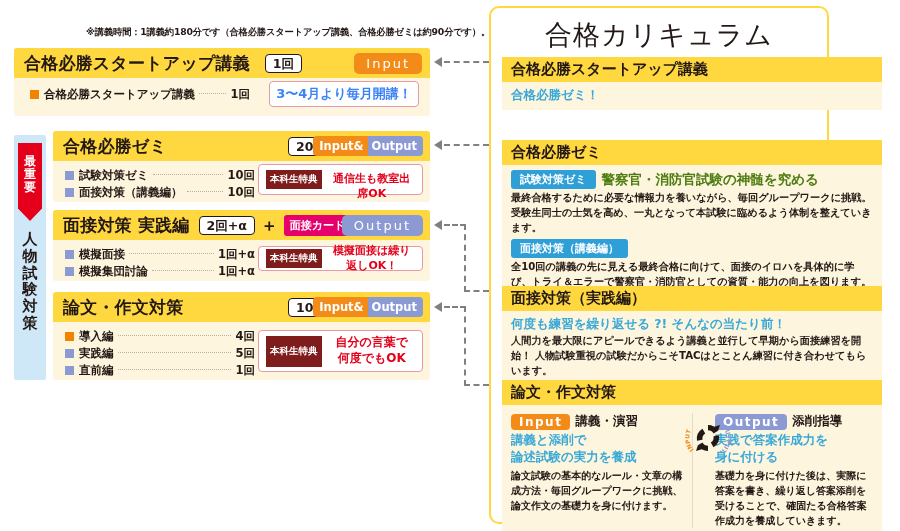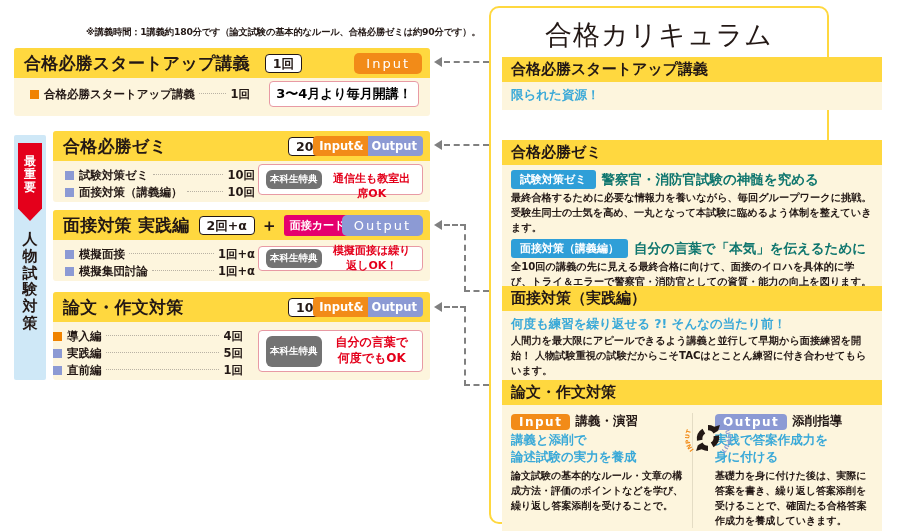--- a/index.html
+++ b/index.html
@@ -79,26 +79,26 @@
     flex:1 1 auto;border-bottom:1.5px dotted #b9b2a4;margin:0 4px 3px 4px;min-width:10px;
   }
   .row .num{font-weight:700;}
 
   
   .callout{
     position:absolute;background:#fff;border:1.3px solid #e89aa4;border-radius:4px;
     display:flex;align-items:center;box-sizing:border-box;
   }
   .callout-red-text{
-    color:#000000;font-weight:700;text-align:center;width:100%;
+    color:#3b82f6;font-weight:700;text-align:center;width:100%;
     font-size:13px;line-height:1.25;
   }
   .tag-red{
-    background:#737373;color:#fff;font-size:9.5px;font-weight:700;
-    padding:3px 4px;white-space:nowrap;border-radius:6px;
+    background:#7f1d1d;color:#fff;font-size:9.5px;font-weight:700;
+    padding:3px 4px;white-space:nowrap;border-radius:0;
   }
   .callout-two{flex-direction:row;gap:7px;padding:0 7px;}
   .callout-two .txt{
     color:#e4001b;font-weight:700;font-size:11px;line-height:1.3;text-align:center;flex:1;
   }
 
   
   .right-panel{
     position:absolute;left:489px;top:6px;width:340px;height:518px;
     border:2.5px solid #ffd83f;border-radius:10px;background:#fff;box-sizing:border-box;
@@ -113,21 +113,21 @@
     font-size:15px;font-weight:700;color:#231815;padding-left:9px;box-sizing:border-box;
   }
   .sec-body{background:#fdf5dd;padding:5px 9px 7px 9px;box-sizing:border-box;}
   .lead{color:#3aa9d8;font-weight:700;font-size:12.5px;line-height:1.3;}
   .desc{color:#231815;font-size:10.2px;line-height:1.45;margin-top:2px;font-weight:600;}
   .blue-chip{
     display:inline-block;background:#2f9fd8;color:#fff;font-size:11px;font-weight:700;
     border-radius:3px;padding:2px 9px;margin-right:6px;vertical-align:middle;
   }
   .chip-line{display:flex;align-items:center;}
-  .chip-line .hl{color:#0f766e;font-weight:700;font-size:13.5px;}
+  .chip-line .hl{color:#4d7c0f;font-weight:700;font-size:13.5px;}
   .sub-block{margin-top:4px;}
 
   
   .io-cols{display:flex;position:relative;}
   .io-col{width:50%;box-sizing:border-box;padding-right:8px;}
   .io-col.right{padding-left:22px;padding-right:0;border-left:1px solid #e4dcc4;}
   .io-tag{
     display:inline-block;color:#fff;font-size:12px;letter-spacing:1.5px;
     border-radius:4px;padding:1px 8px;margin-right:5px;vertical-align:middle;
   }
@@ -145,21 +145,21 @@
   .arrow-l{
     width:0;height:0;border-top:5px solid transparent;border-bottom:5px solid transparent;
     border-right:8px solid #808080;position:absolute;
   }
 </style>
 </head>
 <body>
 
 <div class="root">
 
-  <div class="top-note">※講義時間：1講義約180分です（論文試験の基本的なルール、合格必勝ゼミは約90分です）。</div>
+  <div class="top-note">※講義時間：1講義約180分です（合格必勝スタートアップ講義、合格必勝ゼミは約90分です）。</div>
 
   <div class="left-banner">
     <div class="badge-arrow">
       <span>最</span>
       <span>重</span>
       <span>要</span>
     </div>
     <div class="banner-vtext">
       <span>人</span>
       <span>物</span>
@@ -251,21 +251,21 @@
 
   <div class="card" style="left:53px;top:292px;width:377px;height:88px;">
     <div class="card-head">
       <div class="card-title">論文・作文対策</div>
       <div class="count-pill" style="position:absolute;right:96px;">10回</div>
       <div class="io-split" style="position:absolute;right:7px;">
         <span class="a">Input&amp;</span>
         <span class="b">Output</span>
       </div>
     </div>
-    <div class="rows" style="left:0;top:36px;width:190px;text-align:right;">
+    <div class="rows" style="left:12px;top:36px;width:190px;text-align:right;">
       <div class="row">
         <span class="sq sq-orange"></span>
         <span class="lbl">導入編</span>
         <span class="dots"></span>
         <span class="num">4回</span>
       </div>
       <div class="row">
         <span class="sq sq-blue"></span>
         <span class="lbl">実践編</span>
         <span class="dots"></span>
@@ -302,38 +302,37 @@
   <div class="conn dash-h" style="left:444px;top:306px;width:22px;"></div>
   <div class="conn dash-v" style="left:464px;top:306px;height:80px;"></div>
   <div class="conn dash-h" style="left:464px;top:384px;width:25px;"></div>
 
   <div class="right-panel">
     <div class="panel-title">合格カリキュラム</div>
 
     <div class="sec" style="top:49px;">
       <div class="sec-head">合格必勝スタートアップ講義</div>
       <div class="sec-body">
-        <div class="lead">限られた資源！</div>
+        <div class="lead">合格必勝ゼミ！</div>
       </div>
     </div>
 
     <div class="sec" style="top:132px;">
       <div class="sec-head">合格必勝ゼミ</div>
       <div class="sec-body">
         <div>
           <div class="chip-line">
             <span class="blue-chip">試験対策ゼミ</span>
             <span class="hl">警察官・消防官試験の神髄を究める</span>
           </div>
           <div class="desc">最終合格するために必要な情報力を養いながら、毎回グループワークに挑戦。受験生同士の士気を高め、一丸となって本試験に臨めるよう体制を整えていきます。</div>
         </div>
         <div class="sub-block">
           <div class="chip-line">
             <span class="blue-chip">面接対策（講義編）</span>
-            <span class="hl">自分の言葉で「本気」を伝えるために</span>
           </div>
           <div class="desc">全10回の講義の先に見える最終合格に向けて、面接のイロハを具体的に学び、トライ＆エラーで警察官・消防官としての資質・能力の向上を図ります。</div>
         </div>
       </div>
     </div>
 
     <div class="sec" style="top:278px;">
       <div class="sec-head">面接対策（実践編）</div>
       <div class="sec-body">
         <div class="lead">何度も練習を繰り返せる ?! そんなの当たり前！</div>
@@ -345,21 +344,21 @@
       <div class="sec-head">論文・作文対策</div>
       <div class="sec-body" style="padding-top:8px;">
         <div class="io-cols">
           <div class="io-col">
             <div class="io-head">
               <span class="io-tag" style="background:#f28b18;">Input</span>
               <span>講義・演習</span>
             </div>
             <div class="io-lead" style="white-space:pre-line;">講義と添削で
 論述試験の実力を養成</div>
-            <div class="io-desc">論文試験の基本的なルール・文章の構成方法・評価のポイントなどを学び、繰り返し答案添削を受けることで。</div>
+            <div class="io-desc">論文試験の基本的なルール・文章の構成方法・毎回グループワークに挑戦、論文作文の基礎力を身に付けます。</div>
           </div>
           <div class="io-col right">
             <div class="io-head">
               <span class="io-tag" style="background:#8c9ad4;">Output</span>
               <span>添削指導</span>
             </div>
             <div class="io-lead" style="white-space:pre-line;">実践で答案作成力を
 身に付ける</div>
             <div class="io-desc">基礎力を身に付けた後は、実際に答案を書き、繰り返し答案添削を受けることで、確固たる合格答案作成力を養成していきます。</div>
           </div>

